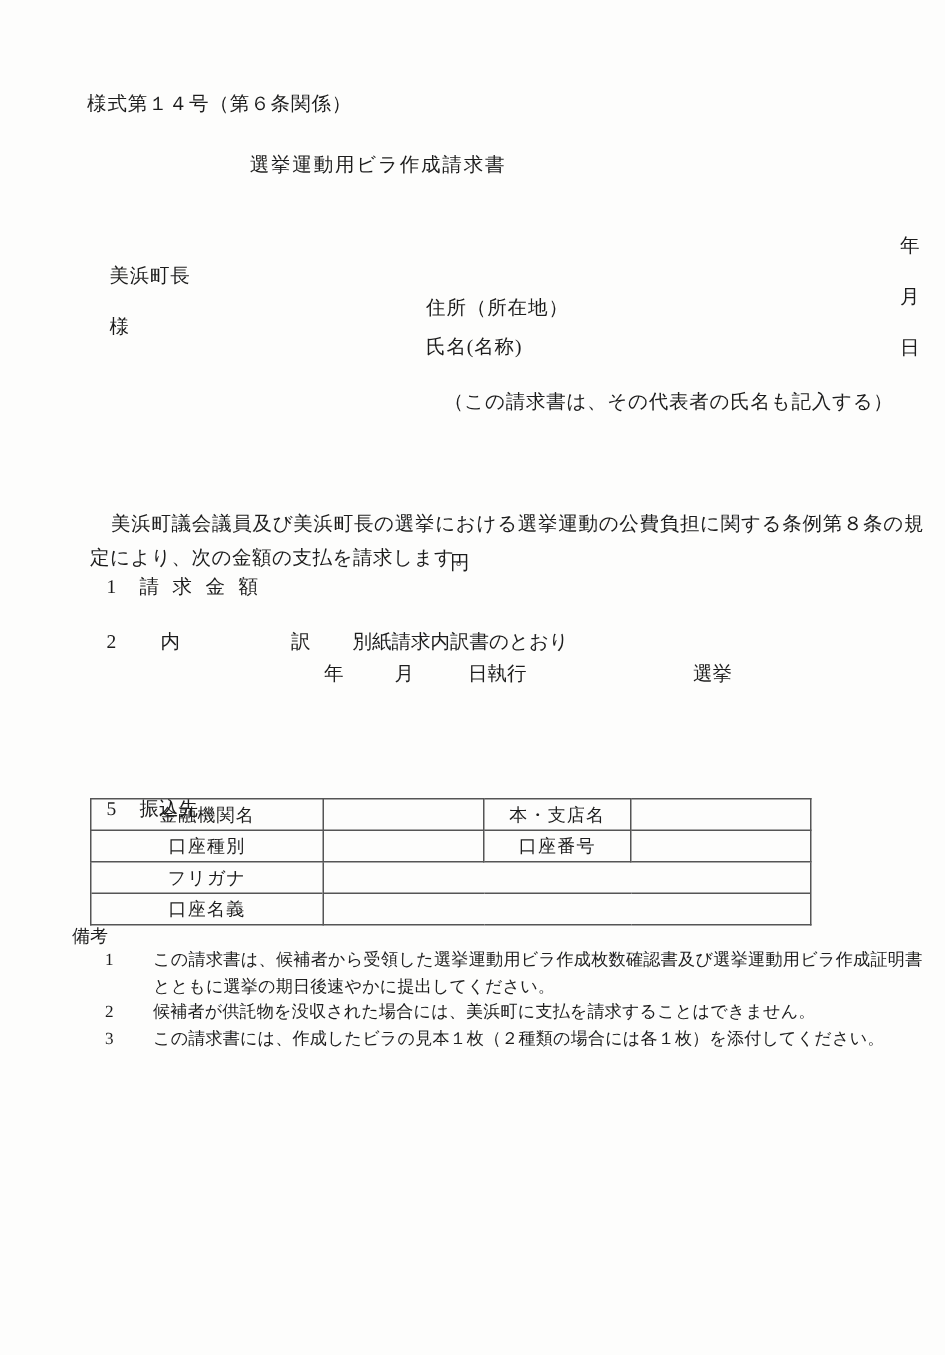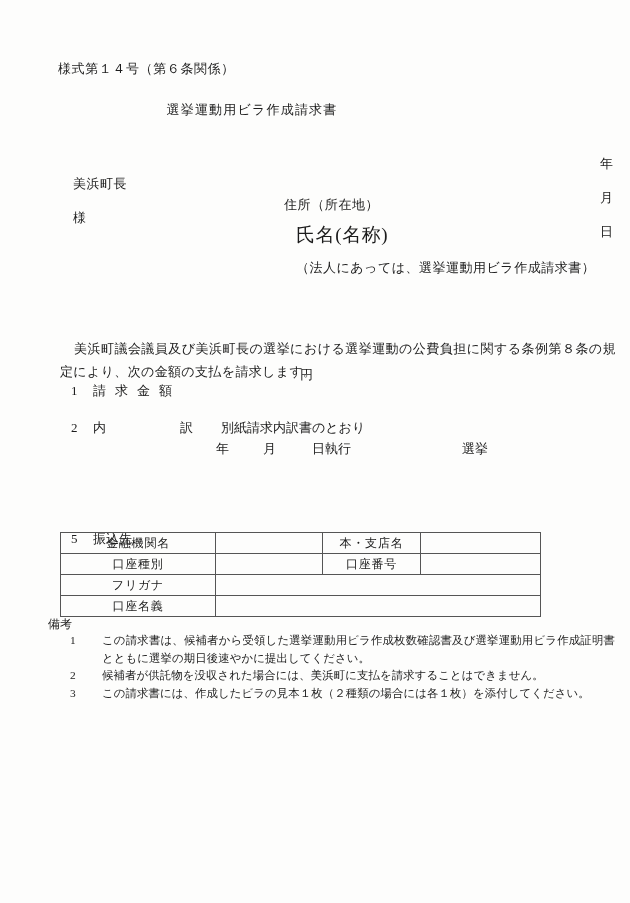--- a/index.html
+++ b/index.html
@@ -54,22 +54,22 @@
   .addressee .gap { display: inline-block; width: 14px; }
 
   
   .applicant-address {
     left: 284px; top: 196px;
     font-size: 13px;
     letter-spacing: 0.6px;
     text-align: right;
   }
   .applicant-name {
-    left: 296px; top: 222px;
-    font-size: 19px;
+    left: 284px; top: 222px;
+    font-size: 13px;
     letter-spacing: 0.6px;
   }
   .corp-note {
     left: 296px; top: 259px;
     font-size: 13px;
     letter-spacing: 0.5px;
   }
 
   
   .body-para {
@@ -93,20 +93,21 @@
   .item .lbl-wide {
     display: inline-block;
     width: 100px;
     letter-spacing: 9px;
   }
   .item .lbl-spread {
     display: inline-block;
     width: 100px;
     text-align: justify;
     text-align-last: justify;
+    margin-left: 14px;
   }
   .item .lbl-plain {
     display: inline-block;
   }
   .i1 { top: 366px; }
   .i2 { top: 403px; }
   .i3 { top: 440px; }
   .i4 { top: 477px; }
 
   .yen-mark { position: absolute; left: 300px; top: 366px; font-size: 13px; }
@@ -199,21 +200,21 @@
   <div class="abs date-line">
     <span>年</span>
     <span class="sp"></span>
     <span>月</span>
     <span class="sp"></span>
     <span>日</span>
   </div>
 
   <div class="abs applicant-address">住所（所在地）</div>
   <div class="abs applicant-name">氏名(名称)</div>
-  <div class="abs corp-note">（法人にあっては、選挙運動用ビラ作成請求書）</div>
+  <div class="abs corp-note">（この請求書は、その代表者の氏名も記入する）</div>
 
   <div class="abs body-para">美浜町議会議員及び美浜町長の選挙における選挙運動の公費負担に関する条例第８条の規定により、次の金額の支払を請求します。</div>
 
   <div class="abs item i1">
     <span class="num">1</span><span class="lbl-wide">請求金額</span>
   </div>
   <div class="yen-mark">円</div>
 
   <div class="abs item i2">
     <span class="num">2</span><span class="lbl-spread">内訳</span><span style="display:inline-block;width:28px"></span><span class="lbl-plain">別紙請求内訳書のとおり</span>

